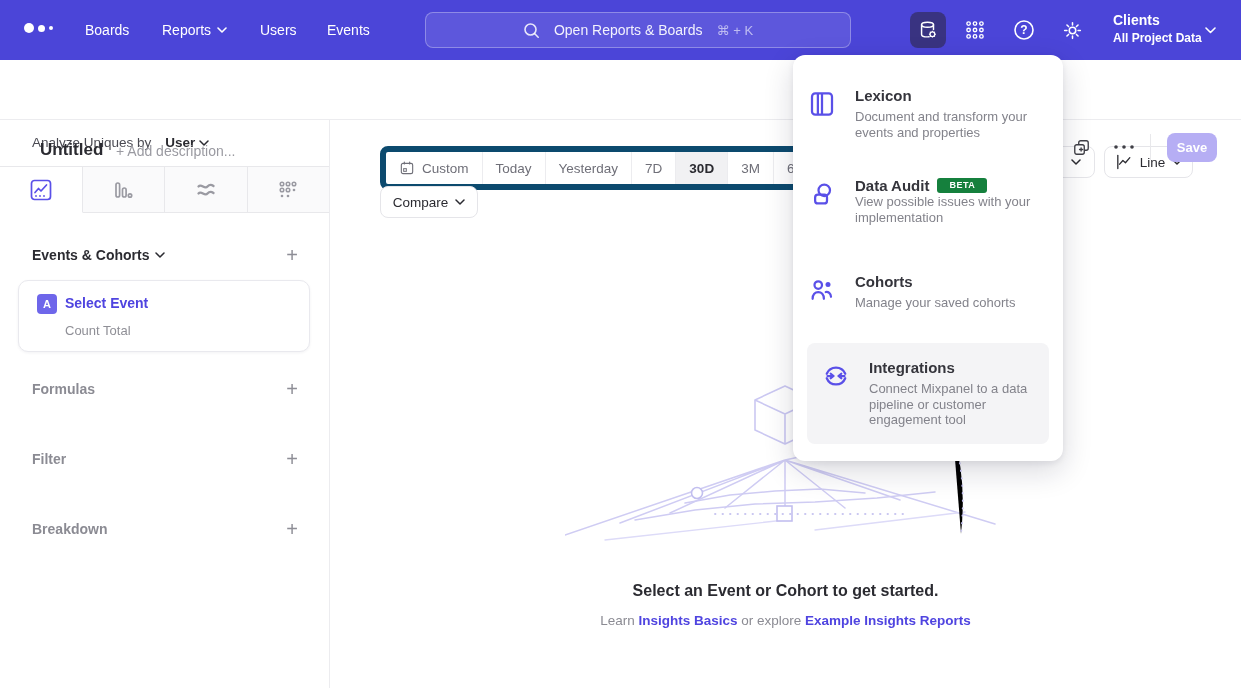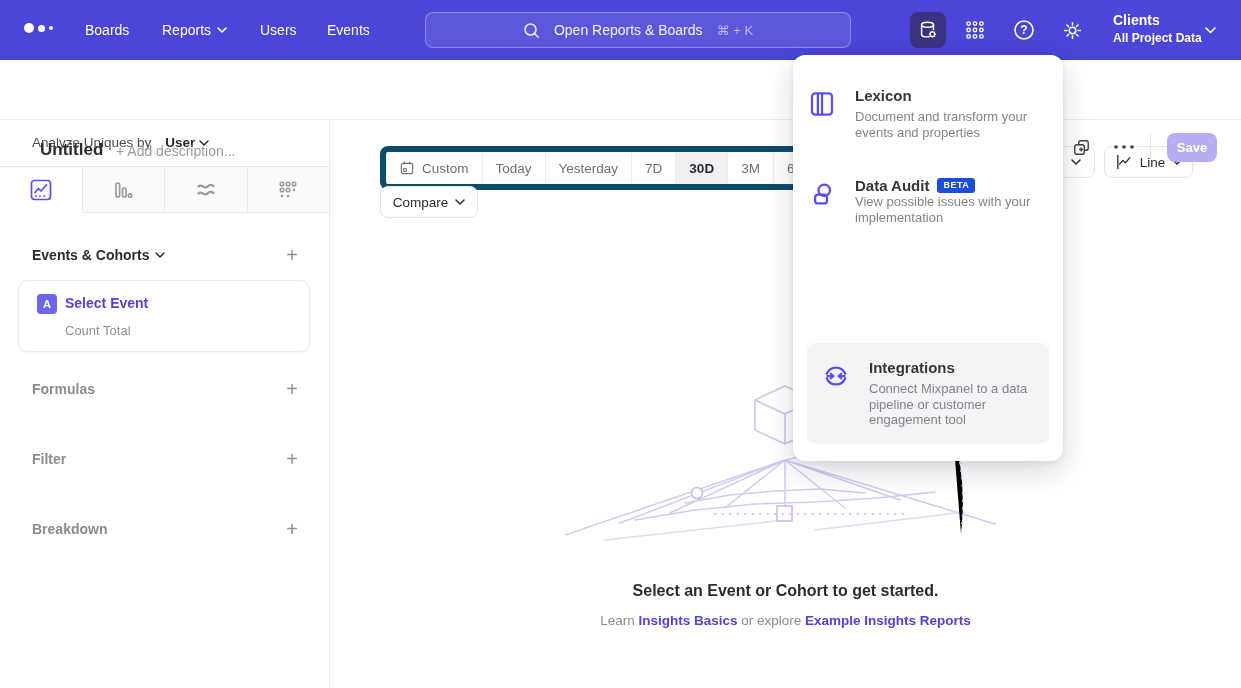--- a/index.html
+++ b/index.html
@@ -56,21 +56,21 @@
   .empty-graphic{position:absolute;left:235px;top:252px;}
   .empty-title{position:absolute;left:0;top:462px;width:911px;text-align:center;font-size:16px;font-weight:700;color:#2b2b31;}
   .empty-sub{position:absolute;left:0;top:493px;width:911px;text-align:center;font-size:13.5px;color:#8b8b93;}
   .empty-sub a{color:#4f44e0;font-weight:700;text-decoration:none;cursor:pointer;}
   
   .panel{position:absolute;left:793px;top:55px;width:270px;height:406px;background:#fff;border-radius:12px;box-shadow:0 10px 30px rgba(20,20,50,0.16),0 2px 6px rgba(20,20,50,0.08);z-index:50;}
   .mitem{position:absolute;left:14px;width:242px;display:flex;gap:16px;cursor:pointer;padding:0;}
   .mitem .mic{flex:0 0 32px;padding-top:2px;}
   .mtitle{font-size:15px;font-weight:600;color:#35353c;display:flex;align-items:center;gap:8px;}
   .mdesc{margin-top:5px;font-size:13px;line-height:15.5px;color:#83838b;}
-  .beta{display:inline-block;background:#1d4ed8;color:#fff;font-size:9px;font-weight:700;letter-spacing:0.5px;border-radius:3px;padding:3px 6px;line-height:1;}
+  .beta{display:inline-block;background:#15803d;color:#fff;font-size:9px;font-weight:700;letter-spacing:0.5px;border-radius:3px;padding:3px 12px;line-height:1;}
   .mitem.hl{background:#f4f4f6;border-radius:8px;padding:16px 14px;width:214px;}
   svg{display:block;}
 </style>
 </head>
 <body>
 
 <div id="app">
 
   <div class="nav">
     <div class="logo">
@@ -390,20 +390,38 @@
       </div>
       <div>
         <div class="mtitle">
           <span>Data Audit</span>
           <span class="beta">BETA</span>
         </div>
         <div class="mdesc" style="max-width:200px;margin-top:0">View possible issues with your implementation</div>
       </div>
     </div>
 
+    <div class="mitem" style="top:218px">
+      <div class="mic">
+        <svg width="30" height="30" viewBox="0 0 24 24">
+          <g fill="none" stroke="#5a50e8" stroke-width="1.8" stroke-linecap="round">
+            <circle cx="9" cy="8" r="3"></circle>
+            <path d="M4.5 19c0-3.4 2-5.4 4.5-5.4s4.5 2 4.5 5.4"></path>
+            <path d="M15 13.6c2-.4 4 1.2 4.2 3.8"></path>
+          </g>
+          <circle cx="16.8" cy="7.6" r="2" fill="#5a50e8"></circle>
+        </svg>
+      </div>
+      <div>
+        <div class="mtitle">
+            <span>Cohorts</span>
+          </div>
+        <div class="mdesc" style="max-width:210px">Manage your saved cohorts</div>
+      </div>
+    </div>
 
     <div class="mitem hl" style="top:288px">
       <div class="mic">
         <svg width="30" height="30" viewBox="0 0 24 24">
           <g fill="none" stroke="#5a50e8" stroke-width="1.8" stroke-linecap="round" stroke-linejoin="round">
             <path d="M4.6 10.2A8 8 0 0 1 19.4 10.2"></path>
             <path d="M19.4 13.8A8 8 0 0 1 4.6 13.8"></path>
             <path d="M10 12H5.2M10 12L7.8 10.2M10 12l-2.2 1.8"></path>
             <path d="M14 12h4.8M14 12l2.2-1.8M14 12l2.2 1.8"></path>
           </g>

